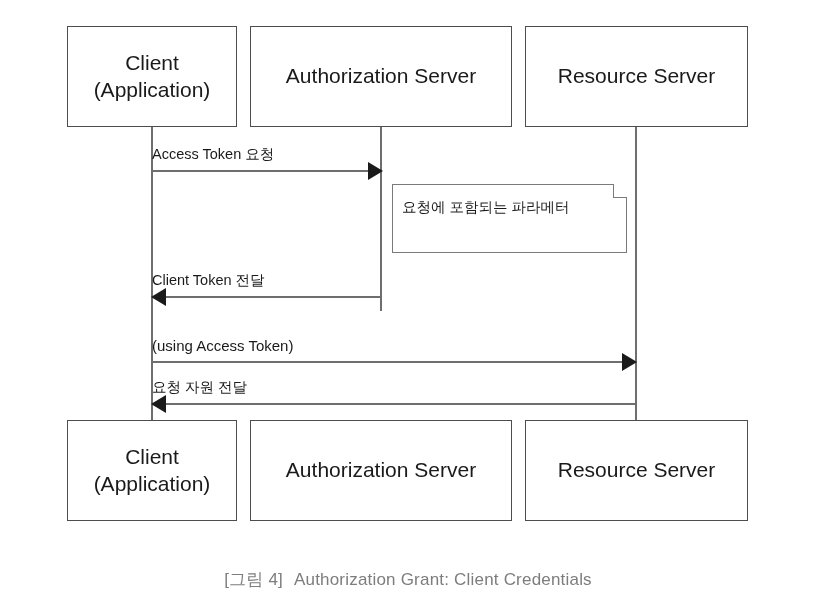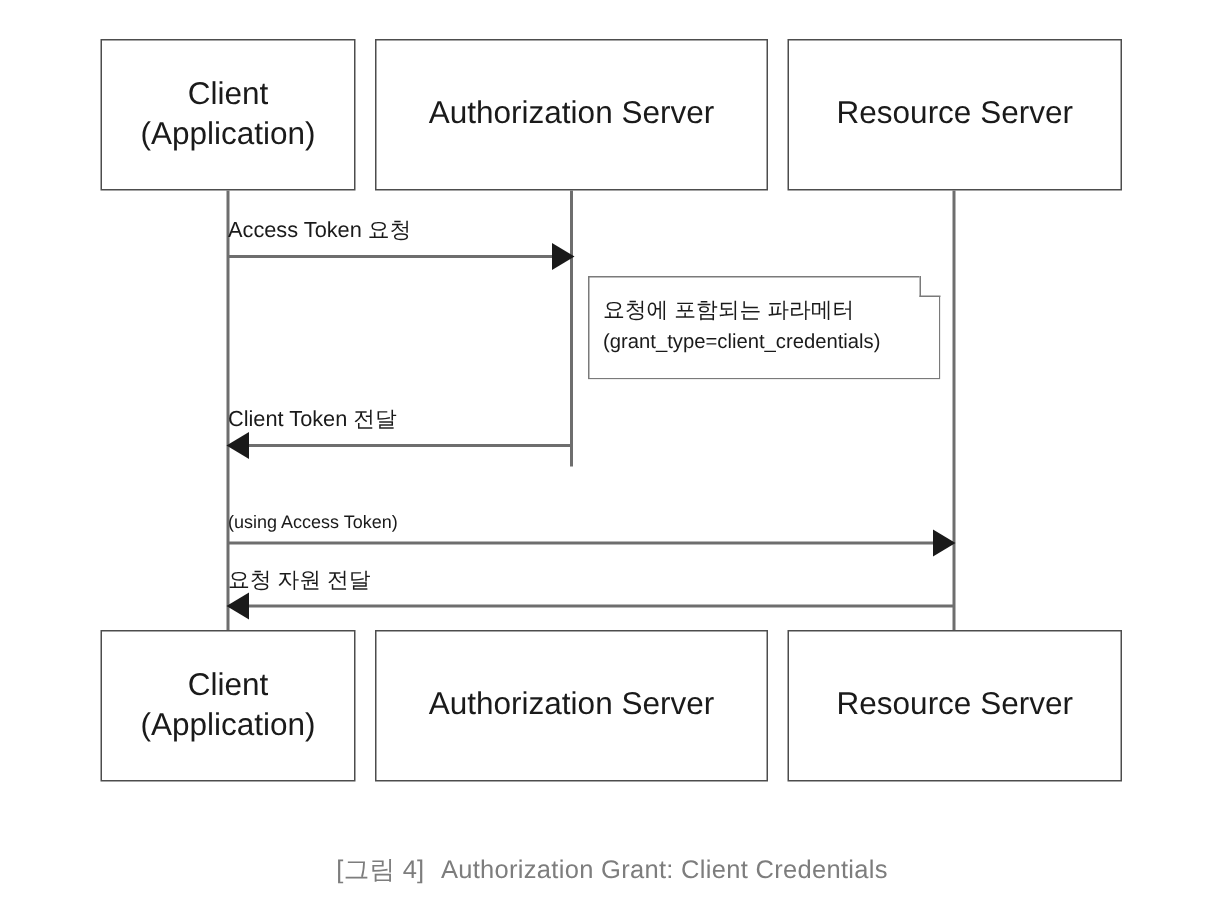--- a/index.html
+++ b/index.html
@@ -93,21 +93,21 @@
     right: 0;
     bottom: 5px;
     text-align: left;
     font-size: 14.5px;
     line-height: 1.35;
     color: #1a1a1a;
     white-space: nowrap;
   }
   .msg .label .sub {
     display: block;
-    font-size: 12px;
+    font-size: 15px;
   }
 
   #msg-token-request  { left: 152px; top: 170px; width: 230px; }
   #msg-token-response { left: 152px; top: 296px; width: 230px; }
   #msg-resource-request  { left: 152px; top: 361px; width: 484px; }
   #msg-resource-response { left: 152px; top: 403px; width: 484px; }
 
   
   #note-params {
     position: absolute;
@@ -215,21 +215,20 @@
     </div>
     <div class="line"></div>
     <div class="head"></div>
   </div>
 
   <div id="note-params">
     <div class="note-body"></div>
     <div class="note-fold"></div>
     <div class="note-text">
       <span>요청에 포함되는 파라메터</span>
-      <span class="l2">(grant_type=client_credentials)</span>
     </div>
   </div>
 
   <div class="actor-box" id="box-client-bot">
     <span class="ln">Client</span>
     <span class="ln">(Application)</span>
   </div>
 
   <div class="actor-box" id="box-authsrv-bot">
     <span class="ln">Authorization Server</span>

